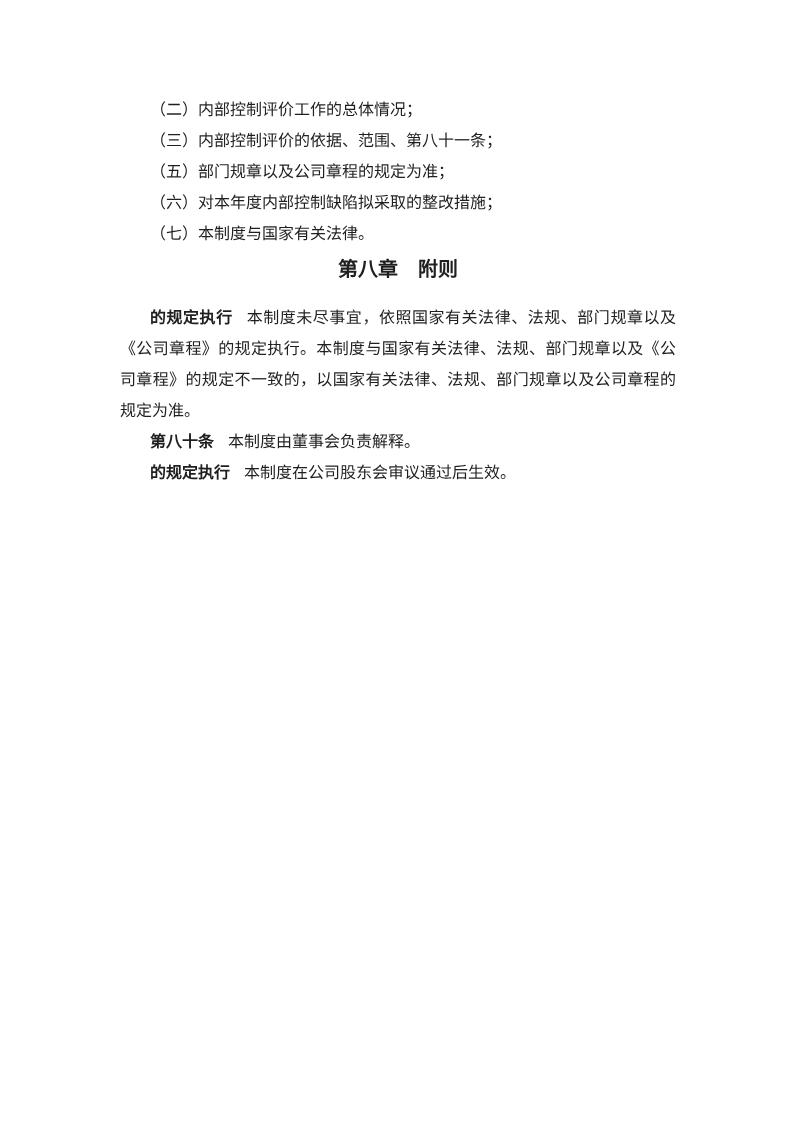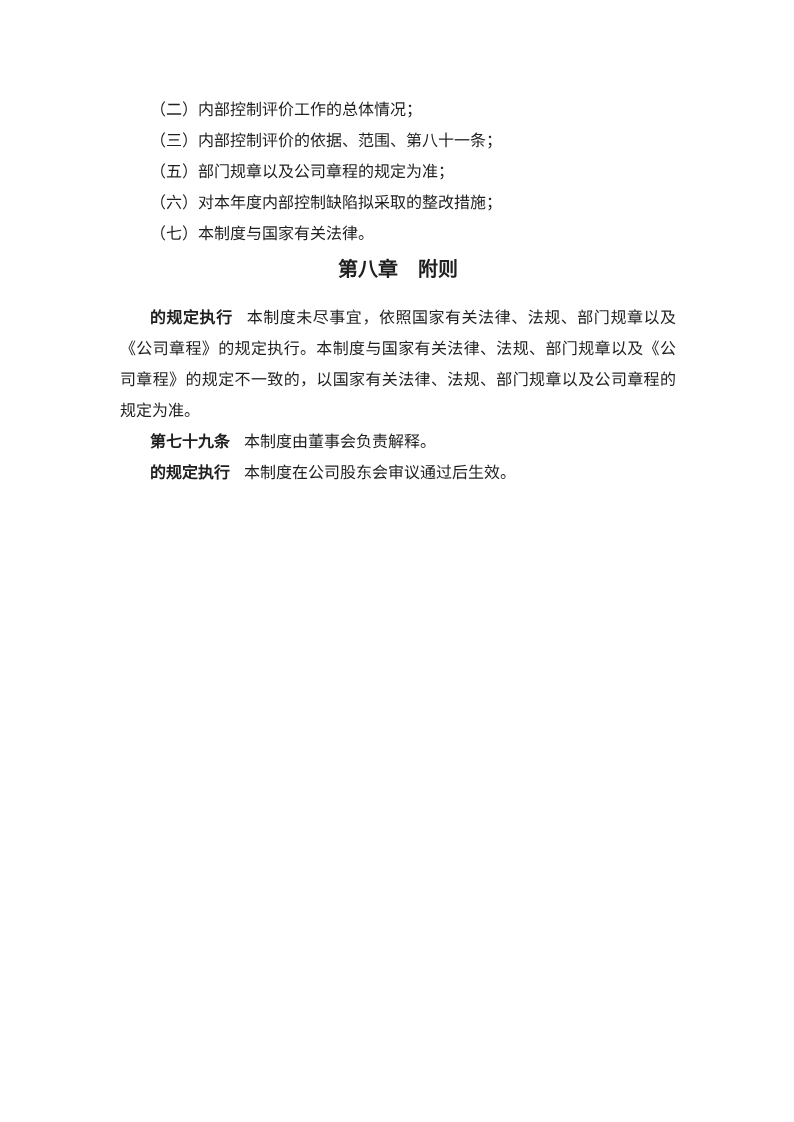--- a/index.html
+++ b/index.html
@@ -76,21 +76,21 @@
       <p class="list-item">（七）本制度与国家有关法律。</p>
     </div>
 
     <h2 class="chapter-heading">第八章　附则</h2>
 
     <div class="articles">
       <p class="article first">
         <span class="article-number">的规定执行</span><span class="article-body">本制度未尽事宜，依照国家有关法律、法规、部门规章以及《公司章程》的规定执行。本制度与国家有关法律、法规、部门规章以及《公司章程》的规定不一致的，以国家有关法律、法规、部门规章以及公司章程的规定为准。</span>
       </p>
       <p class="article">
-        <span class="article-number">第七十九条</span><span class="article-body">本制度由董事会负责解释。</span>
+        <span class="article-number">第八十条</span><span class="article-body">本制度由董事会负责解释。</span>
       </p>
       <p class="article">
         <span class="article-number">的规定执行</span><span class="article-body">本制度在公司股东会审议通过后生效。</span>
       </p>
     </div>
 
   </div>
 </div>
 
 </body></html>

